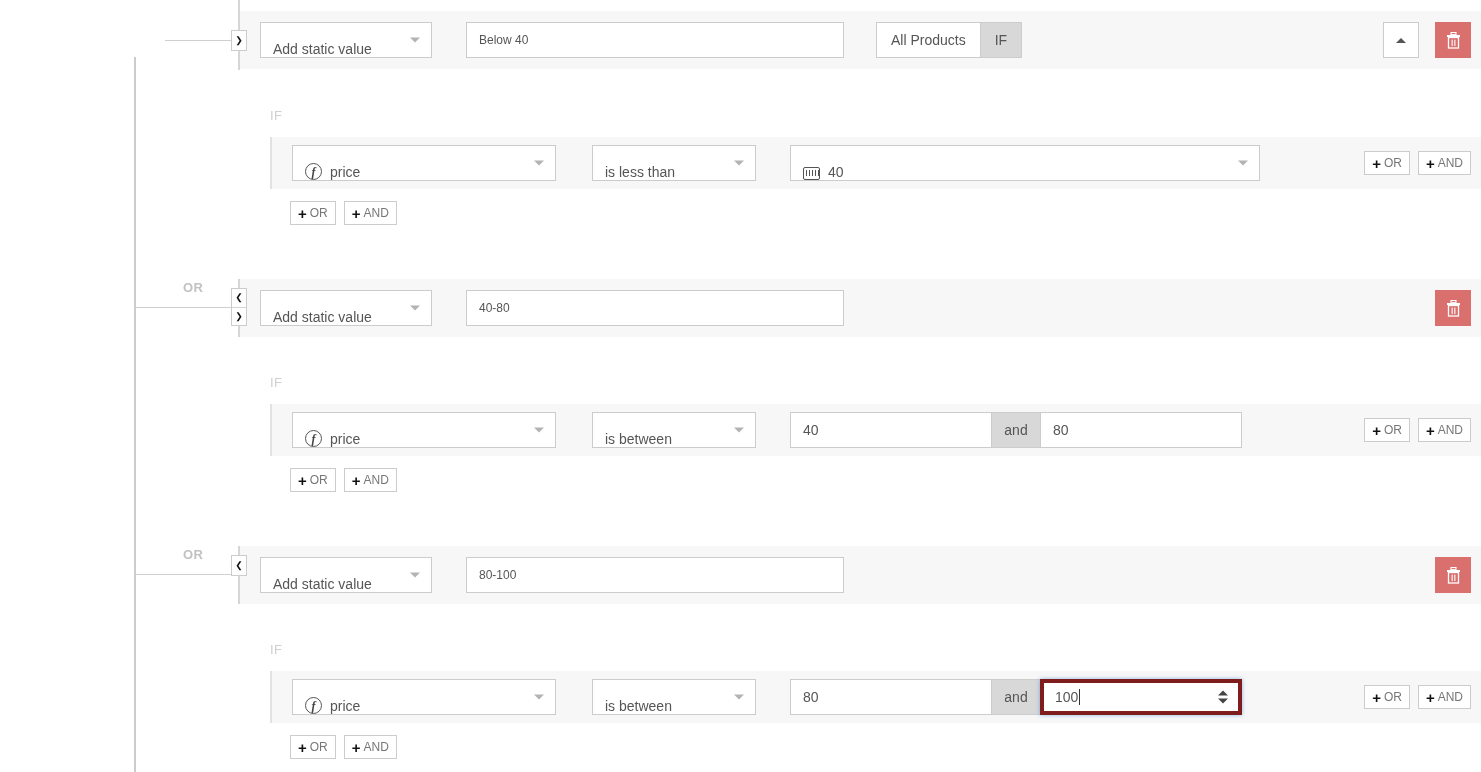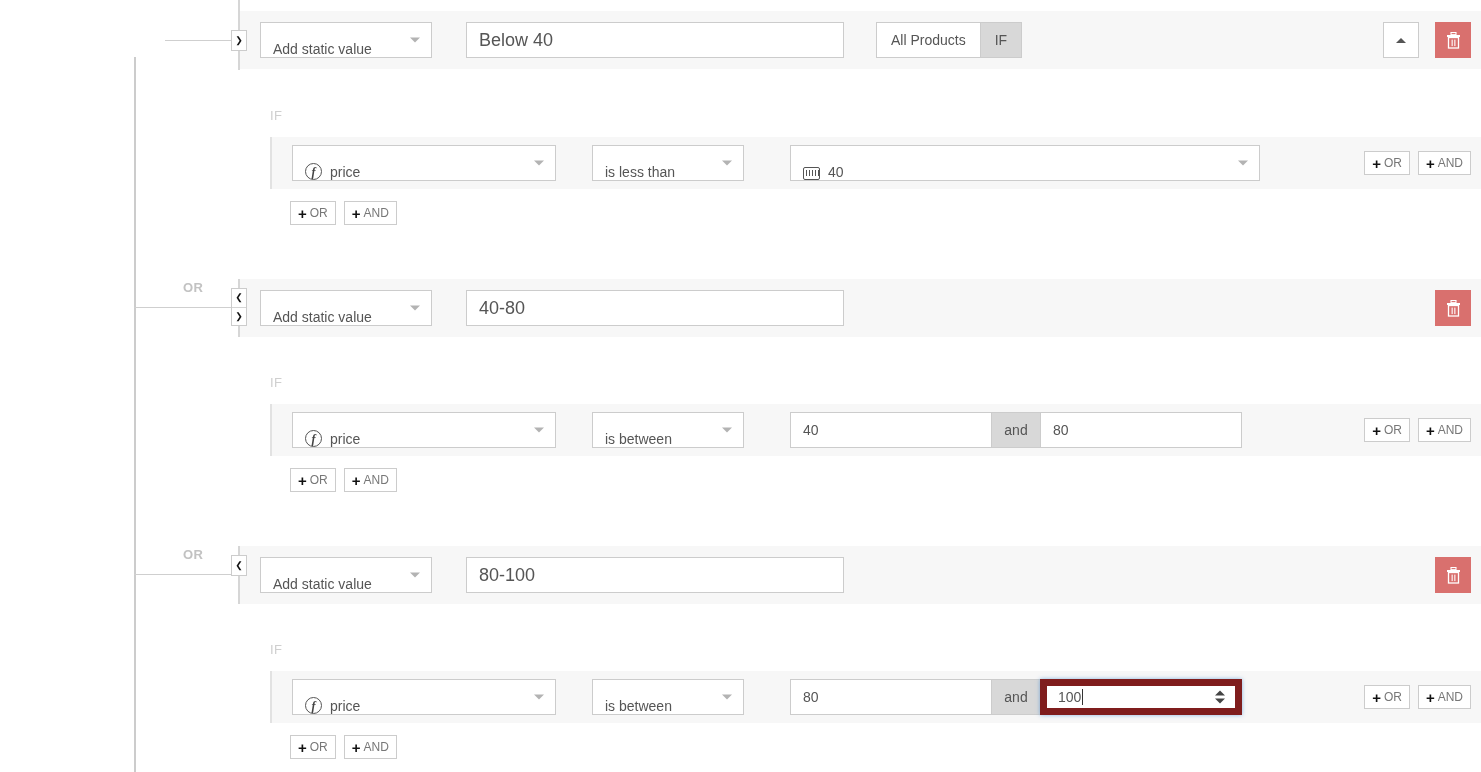--- a/index.html
+++ b/index.html
@@ -119,21 +119,21 @@
     border-top: 5px solid #b3b3b3;
   }
   .txt {
     height: 36px;
     border: 1px solid #cccccc;
     background: #ffffff;
     box-sizing: border-box;
     display: flex;
     align-items: center;
     padding: 0 12px;
-    font-size: 18px;
+    font-size: 12px;
     color: #555555;
   }
 
   
   .static-sel { position: absolute; left: 20px; width: 172px; }
   .head-value { position: absolute; left: 226px; width: 378px; }
 
   
   .segmented {
     position: absolute;
@@ -204,21 +204,21 @@
   .cond-block {
     position: absolute;
     left: 270px;
     right: 0;
     height: 52px;
     background: #f7f7f7;
     border-left: 2px solid #e2e2e2;
     box-sizing: border-box;
   }
   .cond-field { position: absolute; left: 20px;  top: 8px; width: 264px; }
-  .cond-op    { position: absolute; left: 320px; top: 8px; width: 152px; }
+  .cond-op    { position: absolute; left: 320px; top: 8px; width: 164px; }
   .cond-val1  { position: absolute; left: 518px; top: 8px; width: 470px; }
   .fn-icon {
     display: inline-flex;
     align-items: center;
     justify-content: center;
     width: 15px; height: 15px;
     border: 1px solid #555555;
     border-radius: 50%;
     font-family: "Liberation Serif", serif;
     font-style: italic;
@@ -264,21 +264,21 @@
     border-top: 1px solid #cccccc;
     border-bottom: 1px solid #cccccc;
     box-sizing: border-box;
     display: flex;
     align-items: center;
     justify-content: center;
     font-size: 14px;
     color: #555555;
   }
   .between .b-in.focused {
-    border: 7px solid #7f1d1d;
+    border: 4px solid #7f1d1d;
     box-shadow: 0 0 4px rgba(74,144,217,.65);
     padding: 0 11px;
   }
   .caret-bar {
     display: inline-block;
     width: 1px;
     height: 16px;
     background: #333333;
     margin-left: 1px;
   }

